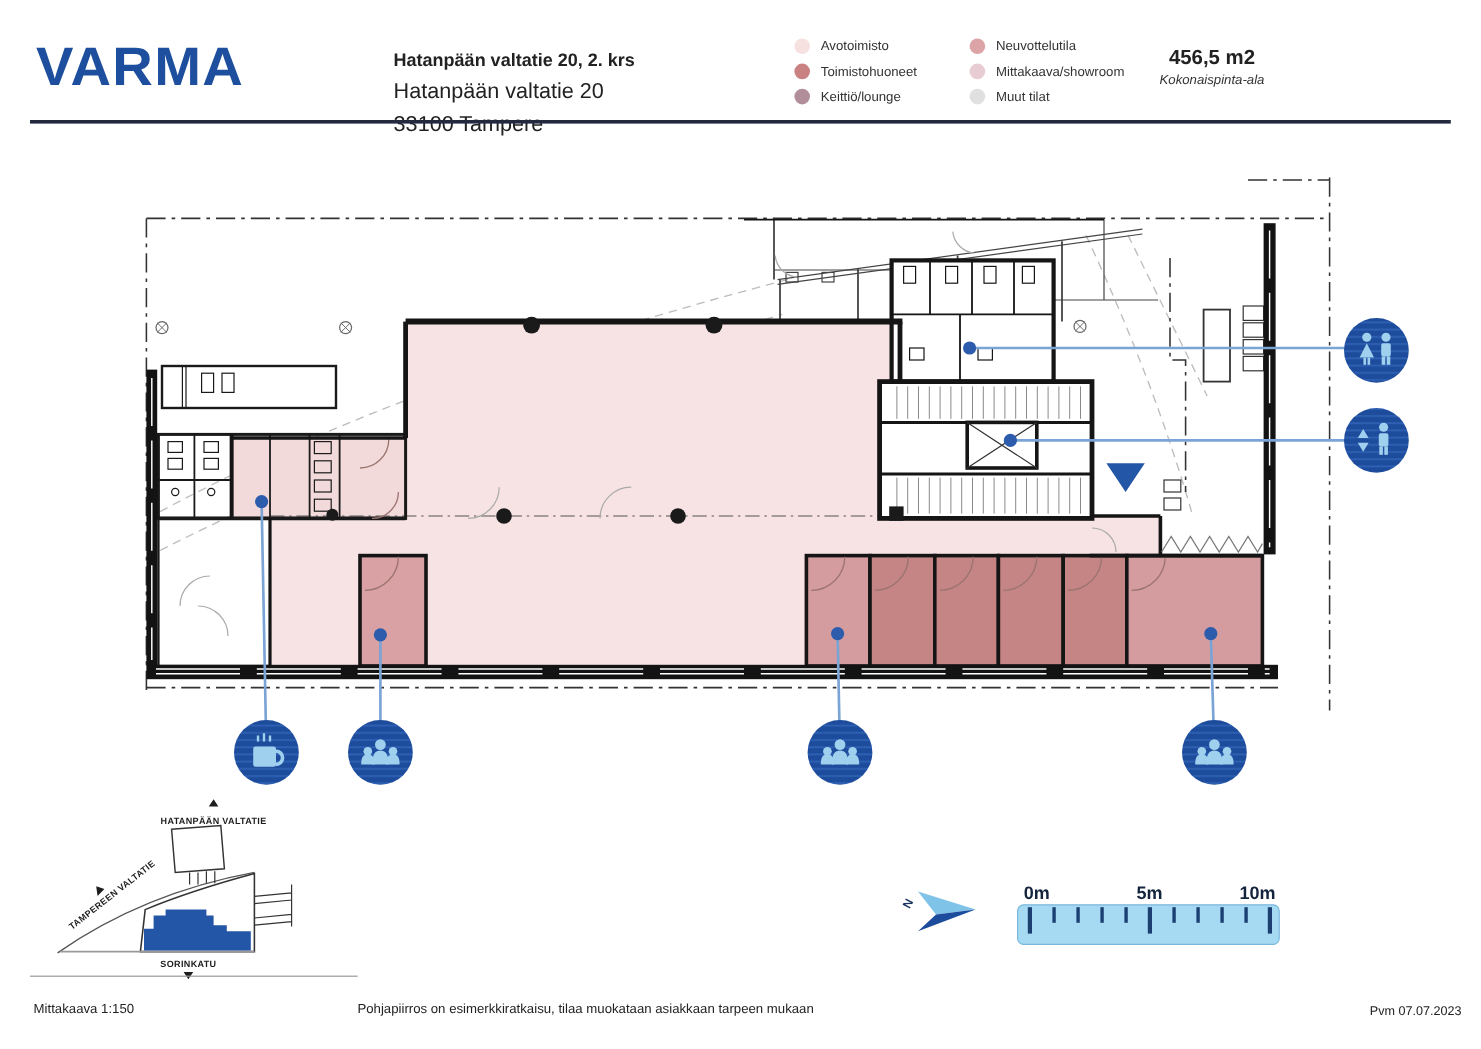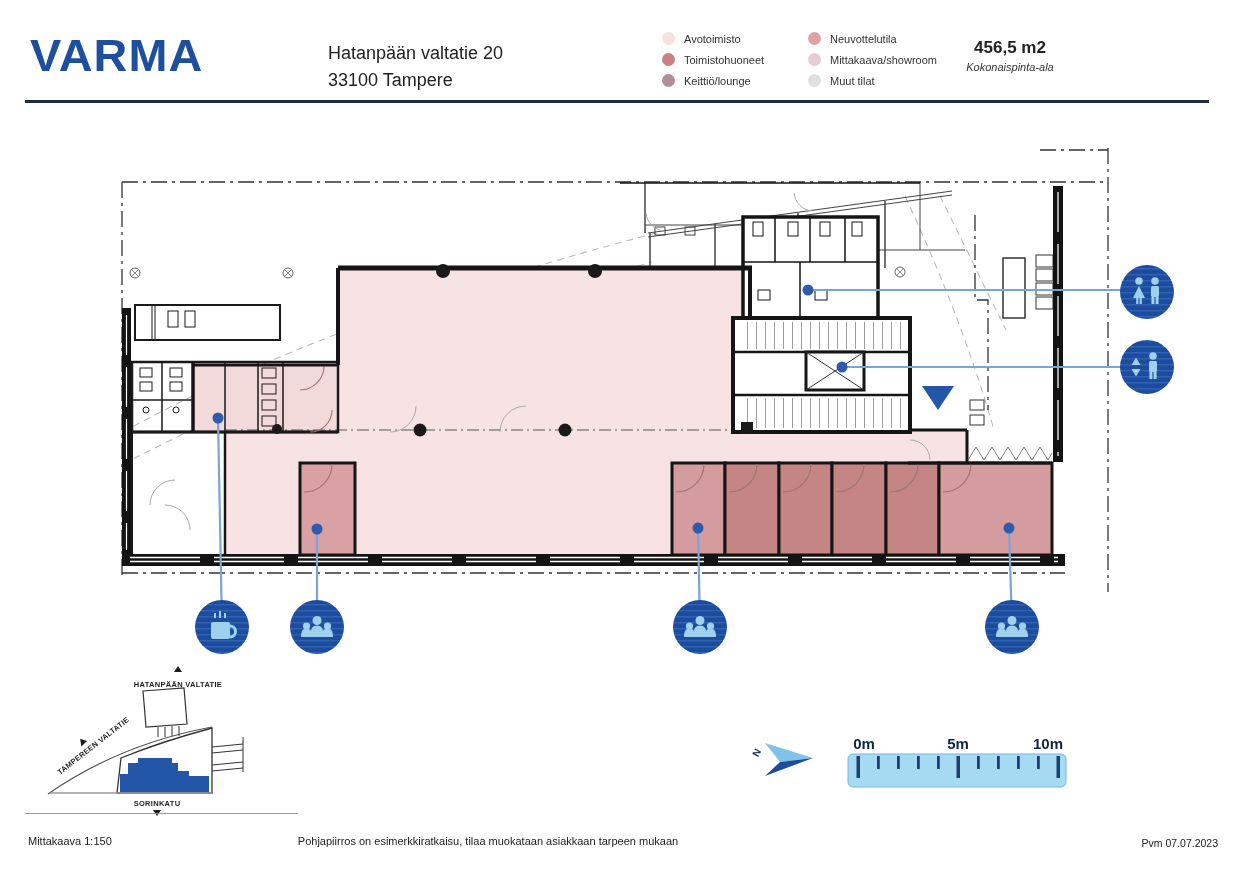--- a/index.html
+++ b/index.html
@@ -319,20 +319,21 @@
     <text x="60" y="775" font-size="7.5" font-weight="bold" fill="#1d1d1d" transform="rotate(-38 60 775)" letter-spacing="0.3">TAMPEREEN VALTATIE</text>
     <path d="M82,738 L78,745 L86,744 Z" fill="#1d1d1d" transform="rotate(-38 82 741)"></path>
     <text x="157" y="806" font-size="7.5" font-weight="bold" fill="#1d1d1d" text-anchor="middle" letter-spacing="0.3">SORINKATU</text>
     <path d="M157,816 L153,810 H161 Z" fill="#1d1d1d"></path>
   </g>
 </svg>
 
 <div class="abs logo">VARMA</div>
 
 <div class="abs titleblock">
+  <div class="t">Hatanpään valtatie 20, 2. krs</div>
   <div class="a">Hatanpään valtatie 20</div>
   <div class="a">33100 Tampere</div>
 </div>
 
 <div class="abs legendcol" style="left:662px">
   <div class="legendrow">
     <span class="ldot" style="background: rgb(246, 224, 224);"></span>
     <span class="llab">Avotoimisto</span>
   </div>
   <div class="legendrow">

